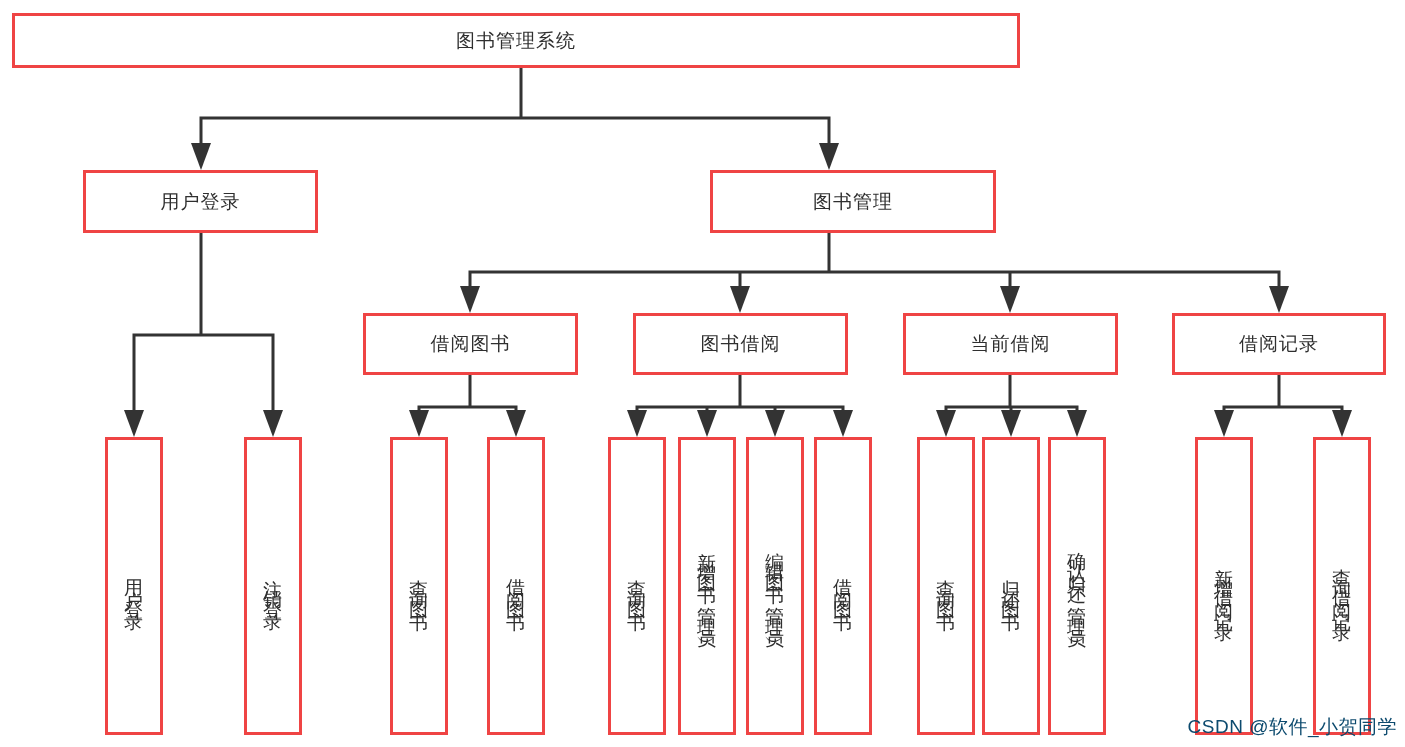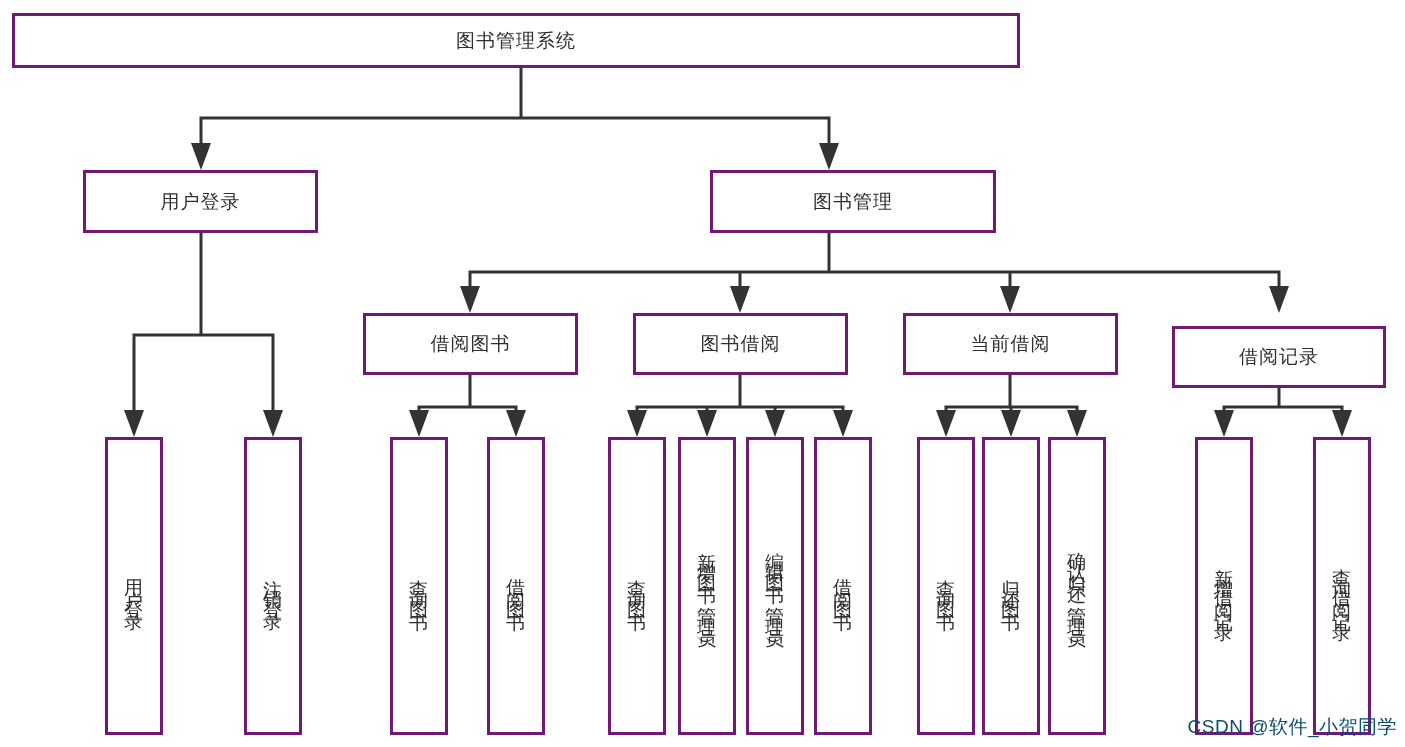--- a/index.html
+++ b/index.html
@@ -8,21 +8,21 @@
     width:1405px;height:747px;
     background:#ffffff;
     font-family:"Liberation Sans", sans-serif;
     overflow:hidden;
   }
   .connectors{position:absolute;left:0;top:0;width:1405px;height:747px;}
   .node{
     position:absolute;
     box-sizing:border-box;
     background:#ffffff;
-    border:3px solid #701a75;
+    border:3px solid #ef4444;
     display:flex;align-items:center;justify-content:center;
     color:#2f2f2f;
     font-size:19px;
     letter-spacing:1px;
     z-index:2;
   }
   .vnode span{
     writing-mode:vertical-rl;
     text-orientation:mixed;
     letter-spacing:11px;
@@ -31,21 +31,21 @@
   }
   
   .n-root{left:12px;top:13px;width:1008px;height:55px;}
   
   .n-login{left:83px;top:170px;width:235px;height:63px;}
   .n-mgmt{left:710px;top:170px;width:286px;height:63px;}
   
   .n-l3a{left:363px;top:313px;width:215px;height:62px;}
   .n-l3b{left:633px;top:313px;width:215px;height:62px;}
   .n-l3c{left:903px;top:313px;width:215px;height:62px;}
-  .n-l3d{left:1172px;top:326px;width:214px;height:62px;}
+  .n-l3d{left:1172px;top:313px;width:214px;height:62px;}
   
   .leaf{top:437px;width:58px;height:298px;}
   .lf1a{left:105px;} .lf1b{left:244px;}
   .lf2a{left:390px;} .lf2b{left:487px;}
   .lf3a{left:608px;} .lf3b{left:678px;} .lf3c{left:746px;} .lf3d{left:814px;}
   .lf4a{left:917px;} .lf4b{left:982px;} .lf4c{left:1048px;}
   .lf5a{left:1195px;} .lf5b{left:1313px;}
   .watermark{
     position:absolute;
     right:8px;bottom:7px;

